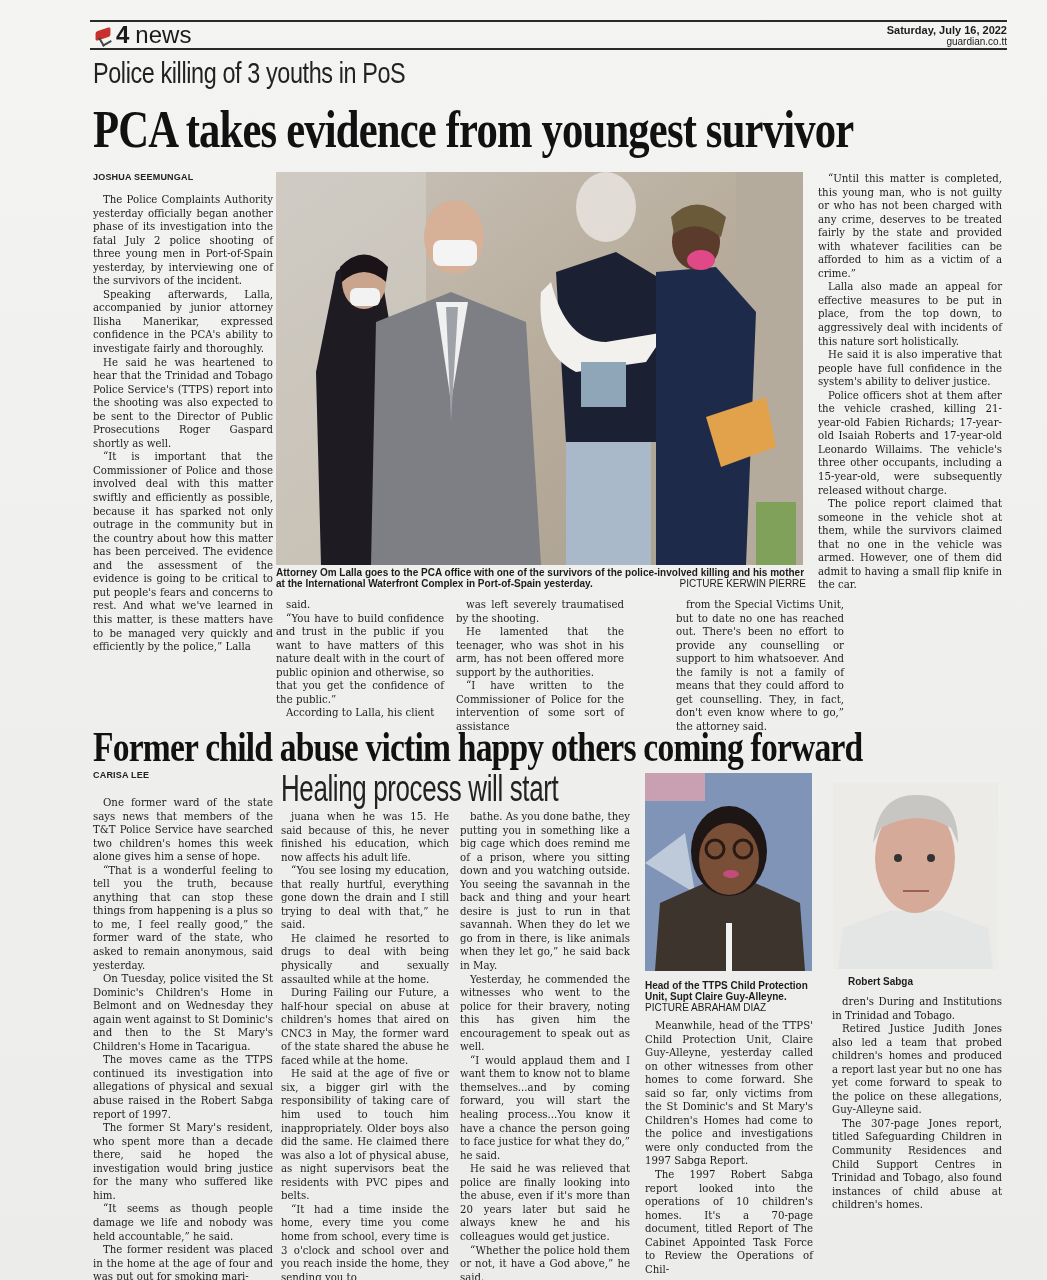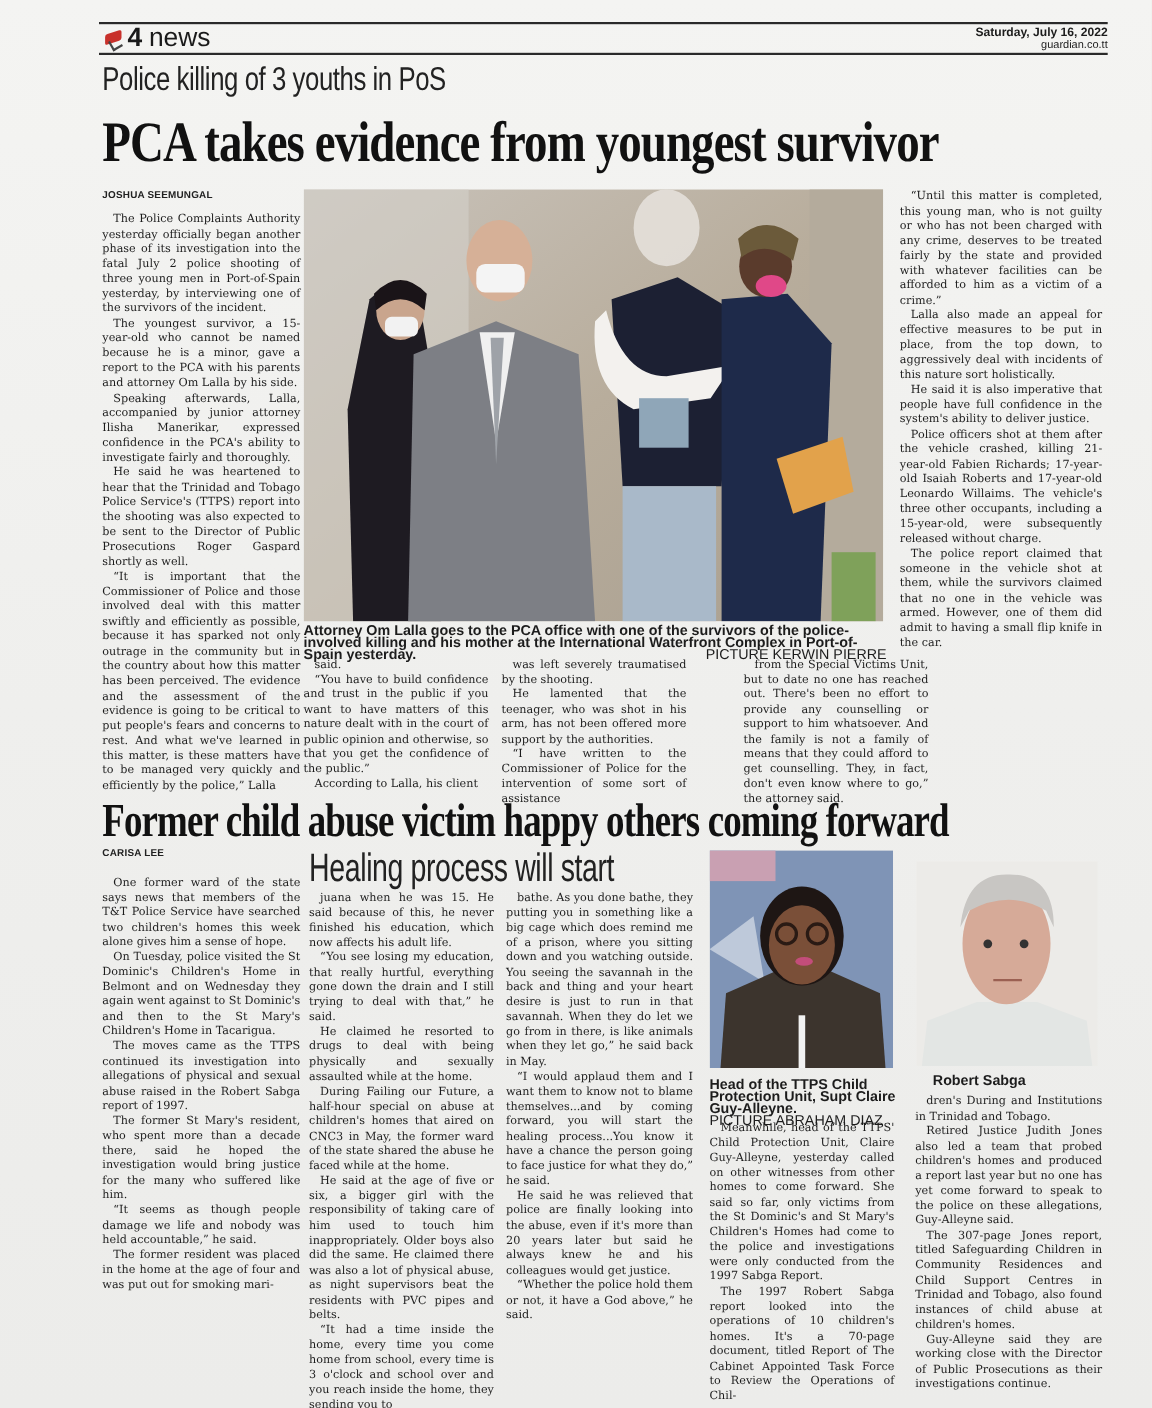--- a/index.html
+++ b/index.html
@@ -26,21 +26,21 @@
     transform: scaleX(0.78); transform-origin: left top; letter-spacing: -0.5px; color: #222; white-space: nowrap; }
   .headline { position: absolute; left: 93px; top: 100px; font-family: "Liberation Serif", serif; font-weight: bold; font-size: 52px;
     transform: scaleX(0.82); transform-origin: left top; letter-spacing: -1px; color: #111; white-space: nowrap; }
 
   .byline { position: absolute; font-family: "Liberation Sans", sans-serif; font-weight: bold; font-size: 9px; letter-spacing: 0.2px; color: #222; }
   .col { position: absolute; font-family: "DejaVu Serif", serif; font-size: 10.2px; line-height: 13.55px; text-align: justify;
     hyphens: auto; color: #1c1c1c; }
   .col p { text-indent: 10px; }
 
   .photo { position: absolute; overflow: hidden; }
-  .caption { position: absolute; font-family: "Liberation Sans", sans-serif; font-size: 13px; line-height: 11px; font-weight: bold; color: #1c1c1c; }
+  .caption { position: absolute; font-family: "Liberation Sans", sans-serif; font-size: 10px; line-height: 11px; font-weight: bold; color: #1c1c1c; }
   .credit { font-weight: normal; }
 
   .headline2 { position: absolute; left: 93px; top: 722px; font-family: "Liberation Serif", serif; font-weight: bold; font-size: 43px;
     transform: scaleX(0.78); transform-origin: left top; letter-spacing: -1px; color: #111; white-space: nowrap; }
   .subhead { position: absolute; left: 281px; top: 768px; font-family: "Liberation Sans", sans-serif; font-size: 36px;
     transform: scaleX(0.72); transform-origin: left top; color: #222; white-space: nowrap; letter-spacing: -0.5px; }
 </style>
 </head>
 <body>
 
@@ -57,21 +57,20 @@
     <div class="date">Saturday, July 16, 2022</div>
     <div class="site">guardian.co.tt</div>
   </div>
 
   <div class="kicker">Police killing of 3 youths in PoS</div>
   <div class="headline">PCA takes evidence from youngest survivor</div>
   <div class="byline" style="left:93px; top:172px;">JOSHUA SEEMUNGAL</div>
 
   <div class="col" style="left:93px; top:193px; width:180px;">
       <p>The Police Complaints Authority yesterday officially began another phase of its investigation into the fatal July 2 police shooting of three young men in Port-of-Spain yesterday, by interviewing one of the survivors of the incident.</p>
-      <p>The youngest survivor, a 15-year-old who cannot be named because he is a minor, gave a report to the PCA with his parents and attorney Om Lalla by his side.</p>
       <p>Speaking afterwards, Lalla, accompanied by junior attorney Ilisha Manerikar, expressed confidence in the PCA's ability to investigate fairly and thoroughly.</p>
       <p>He said he was heartened to hear that the Trinidad and Tobago Police Service's (TTPS) report into the shooting was also expected to be sent to the Director of Public Prosecutions Roger Gaspard shortly as well.</p>
       <p>“It is important that the Commissioner of Police and those involved deal with this matter swiftly and efficiently as possible, because it has sparked not only outrage in the community but in the country about how this matter has been perceived. The evidence and the assessment of the evidence is going to be critical to put people's fears and concerns to rest. And what we've learned in this matter, is these matters have to be managed very quickly and efficiently by the police,” Lalla</p>
     </div>
 
   <div class="photo" style="left:276px; top:172px; width:527px; height:393px;">
     <svg width="527" height="393" viewBox="0 0 527 393">
       <defs>
         <linearGradient id="bg1" x1="0" y1="0" x2="1" y2="1">
           <stop offset="0" stop-color="#c9c3bb"></stop>
@@ -141,36 +140,38 @@
       <p>Police officers shot at them after the vehicle crashed, killing 21-year-old Fabien Richards; 17-year-old Isaiah Roberts and 17-year-old Leonardo Willaims. The vehicle's three other occupants, including a 15-year-old, were subsequently released without charge.</p>
       <p>The police report claimed that someone in the vehicle shot at them, while the survivors claimed that no one in the vehicle was armed. However, one of them did admit to having a small flip knife in the car.</p>
     </div>
 
   <div class="headline2">Former child abuse victim happy others coming forward</div>
   <div class="byline" style="left:93px; top:770px;">CARISA LEE</div>
   <div class="subhead">Healing process will start</div>
 
   <div class="col" style="left:93px; top:796px; width:180px;">
       <p>One former ward of the state says news that members of the T&amp;T Police Service have searched two children's homes this week alone gives him a sense of hope.</p>
+      <p>“That is a wonderful feeling to tell you the truth, because anything that can stop these things from happening is a plus so to me, I feel really good,” the former ward of the state, who asked to remain anonymous, said yesterday.</p>
       <p>On Tuesday, police visited the St Dominic's Children's Home in Belmont and on Wednesday they again went against to St Dominic's and then to the St Mary's Children's Home in Tacarigua.</p>
       <p>The moves came as the TTPS continued its investigation into allegations of physical and sexual abuse raised in the Robert Sabga report of 1997.</p>
       <p>The former St Mary's resident, who spent more than a decade there, said he hoped the investigation would bring justice for the many who suffered like him.</p>
       <p>“It seems as though people damage we life and nobody was held accountable,” he said.</p>
       <p>The former resident was placed in the home at the age of four and was put out for smoking mari-</p>
     </div>
   <div class="col" style="left:281px; top:810px; width:168px;">
       <p>juana when he was 15. He said because of this, he never finished his education, which now affects his adult life.</p>
       <p>“You see losing my education, that really hurtful, everything gone down the drain and I still trying to deal with that,” he said.</p>
       <p>He claimed he resorted to drugs to deal with being physically and sexually assaulted while at the home.</p>
       <p>During Failing our Future, a half-hour special on abuse at children's homes that aired on CNC3 in May, the former ward of the state shared the abuse he faced while at the home.</p>
       <p>He said at the age of five or six, a bigger girl with the responsibility of taking care of him used to touch him inappropriately. Older boys also did the same. He claimed there was also a lot of physical abuse, as night supervisors beat the residents with PVC pipes and belts.</p>
       <p>“It had a time inside the home, every time you come home from school, every time is 3 o'clock and school over and you reach inside the home, they sending you to</p>
     </div>
   <div class="col" style="left:460px; top:810px; width:170px;">
       <p>bathe. As you done bathe, they putting you in something like a big cage which does remind me of a prison, where you sitting down and you watching outside. You seeing the savannah in the back and thing and your heart desire is just to run in that savannah. When they do let we go from in there, is like animals when they let go,” he said back in May.</p>
+      <p>Yesterday, he commended the witnesses who went to the police for their bravery, noting this has given him the encouragement to speak out as well.</p>
       <p>“I would applaud them and I want them to know not to blame themselves...and by coming forward, you will start the healing process...You know it have a chance the person going to face justice for what they do,” he said.</p>
       <p>He said he was relieved that police are finally looking into the abuse, even if it's more than 20 years later but said he always knew he and his colleagues would get justice.</p>
       <p>“Whether the police hold them or not, it have a God above,” he said.</p>
     </div>
 
   <div class="photo" style="left:645px; top:773px; width:167px; height:198px;">
     <svg width="167" height="198" viewBox="0 0 167 198">
       <rect width="167" height="198" fill="#7f94b6"></rect>
       <rect x="0" y="0" width="60" height="28" fill="#c9a0b2"></rect>
       <path d="M0 90 L40 60 L50 120 Z" fill="#e8ecf2" opacity="0.6"></path>
@@ -202,15 +203,14 @@
   <div class="caption" style="left:808px; top:976px; width:170px;padding-left:40px;">Robert Sabga</div>
 
   <div class="col" style="left:645px; top:1019px; width:168px;">
       <p>Meanwhile, head of the TTPS' Child Protection Unit, Claire Guy-Alleyne, yesterday called on other witnesses from other homes to come forward. She said so far, only victims from the St Dominic's and St Mary's Children's Homes had come to the police and investigations were only conducted from the 1997 Sabga Report.</p>
       <p>The 1997 Robert Sabga report looked into the operations of 10 children's homes. It's a 70-page document, titled Report of The Cabinet Appointed Task Force to Review the Operations of Chil-</p>
     </div>
   <div class="col" style="left:832px; top:995px; width:170px;">
       <p>dren's During and Institutions in Trinidad and Tobago.</p>
       <p>Retired Justice Judith Jones also led a team that probed children's homes and produced a report last year but no one has yet come forward to speak to the police on these allegations, Guy-Alleyne said.</p>
       <p>The 307-page Jones report, titled Safeguarding Children in Community Residences and Child Support Centres in Trinidad and Tobago, also found instances of child abuse at children's homes.</p>
-      <p>Guy-Alleyne said they are working close with the Director of Public Prosecutions as their investigations continue.</p>
     </div>
 </div>
 
 </body></html>

